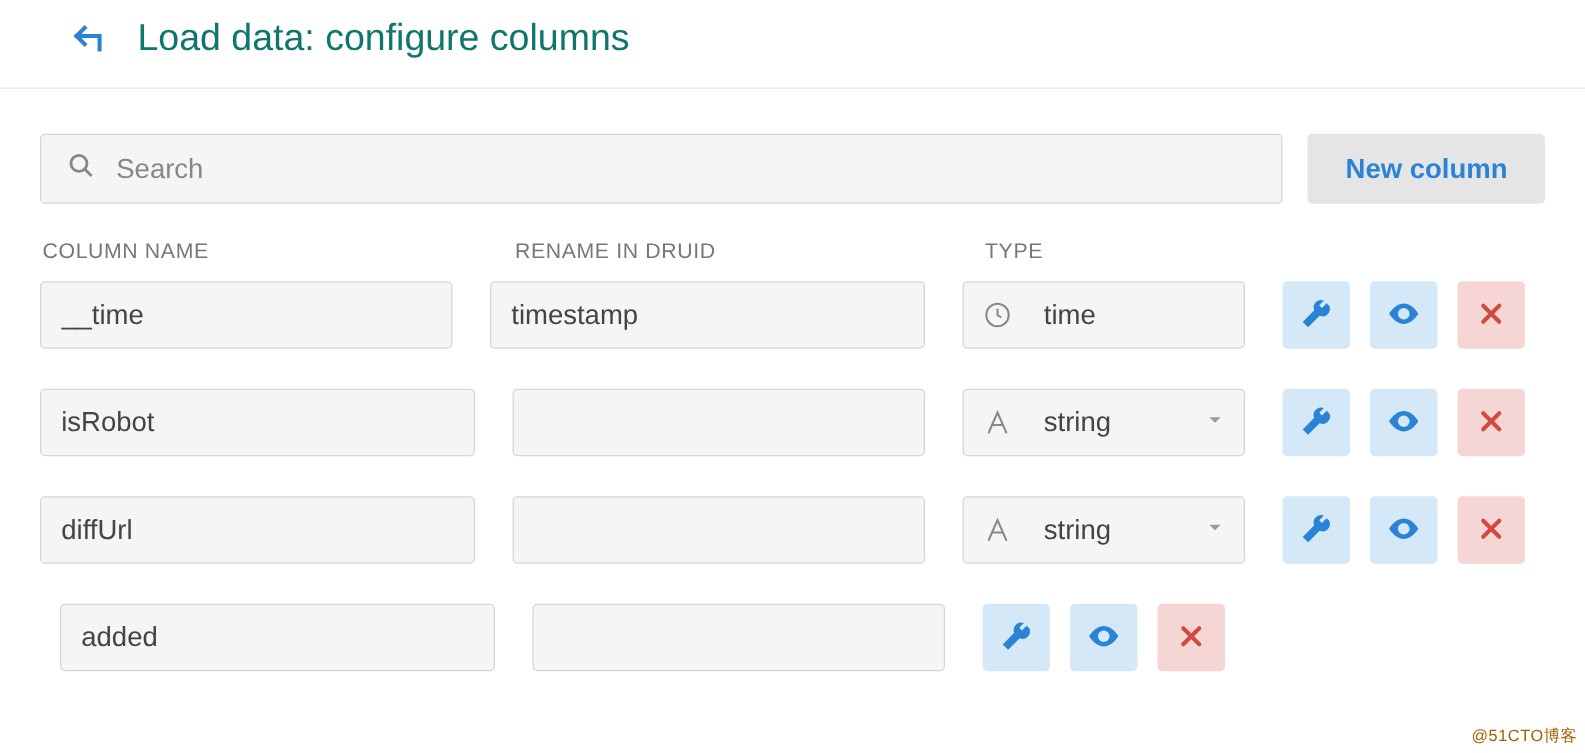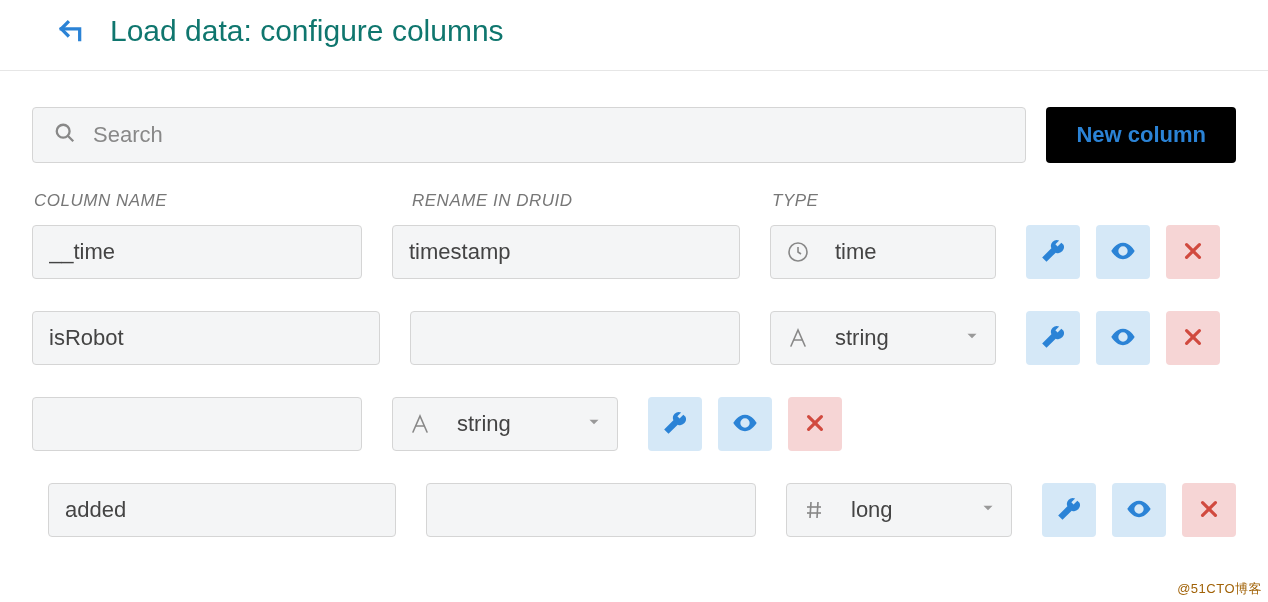--- a/index.html
+++ b/index.html
@@ -55,41 +55,40 @@
     left: 22px;
     top: 50%;
     transform: translateY(-50%);
     color: #888;
   }
   .btn-primary-light {
     height: 56px;
     padding: 0 30px;
     border: none;
     border-radius: 4px;
-    background: #000000;
+    background: #e5e5e5;
     color: #2b83d6;
     font-size: 22px;
     font-weight: 600;
     cursor: pointer;
   }
   .col-headers {
     display: flex;
     gap: 30px;
     margin-bottom: 14px;
     padding: 0 2px;
-    font-style: italic;
   }
   .col-headers div {
     font-size: 17px;
     color: #777;
     letter-spacing: 0.5px;
   }
   .hdr-name   { width: 348px; }
   .hdr-rename { width: 330px; }
-  .hdr-type   { width: 226px; }
+  .hdr-type   { width: 226px; margin-left: 16px; }
   .row {
     display: flex;
     gap: 30px;
     align-items: center;
     margin-bottom: 32px;
   }
   .row:last-child { margin-bottom: 8px; margin-left: 16px; }
   .cell-input {
     height: 54px;
     border: 1px solid #d5d5d5;
@@ -243,20 +242,21 @@
       </button>
       <button class="icon-btn red">
         <span><svg width="22" height="22" viewBox="0 0 24 24" fill="none" stroke="currentColor" stroke-width="3.5" stroke-linecap="round">
                 <line x1="5" y1="5" x2="19" y2="19"></line>
                 <line x1="19" y1="5" x2="5" y2="19"></line>
               </svg></span>
       </button>
     </div>
   </div>
       <div class="row">
+    <input class="cell-input cell-name" type="text" value="diffUrl" style="">
     <input class="cell-input cell-rename" type="text" value="" style="">
     <div class="cell-type">
       <span class="type-icon-slot">
             <svg width="24" height="24" viewBox="0 0 24 24" fill="none" stroke="currentColor" stroke-width="1.6" stroke-linecap="round">
               <path d="M5 20 L12 4 L19 20"></path>
               <path d="M7.8 14 L16.2 14"></path>
             </svg>
           </span>
       <span class="type-label">string</span>
       <span class="type-caret"><svg width="18" height="18" viewBox="0 0 24 24" fill="currentColor">
@@ -278,34 +278,20 @@
         <span><svg width="22" height="22" viewBox="0 0 24 24" fill="none" stroke="currentColor" stroke-width="3.5" stroke-linecap="round">
                 <line x1="5" y1="5" x2="19" y2="19"></line>
                 <line x1="19" y1="5" x2="5" y2="19"></line>
               </svg></span>
       </button>
     </div>
   </div>
       <div class="row">
     <input class="cell-input cell-name" type="text" value="added" style="">
     <input class="cell-input cell-rename" type="text" value="" style="">
-    <div class="cell-type">
-      <span class="type-icon-slot">
-            <svg width="24" height="24" viewBox="0 0 24 24" fill="none" stroke="currentColor" stroke-width="1.6">
-              <line x1="5" y1="9" x2="19" y2="9"></line>
-              <line x1="5" y1="15" x2="19" y2="15"></line>
-              <line x1="9" y1="4" x2="8" y2="20"></line>
-              <line x1="16" y1="4" x2="15" y2="20"></line>
-            </svg>
-          </span>
-      <span class="type-label">long</span>
-      <span class="type-caret"><svg width="18" height="18" viewBox="0 0 24 24" fill="currentColor">
-              <path d="M6 9l6 6 6-6z"></path>
-            </svg></span>
-    </div>
     <div class="actions">
       <button class="icon-btn blue">
         <span><svg width="26" height="26" viewBox="0 0 24 24" fill="currentColor">
                 <path d="M21.7 6.3a5.5 5.5 0 0 1-7.2 7.2L6 22l-4-4 8.5-8.5a5.5 5.5 0 0 1 7.2-7.2l-3.5 3.5 2 2 3.5-3.5z"></path>
               </svg></span>
       </button>
       <button class="icon-btn blue">
         <span><svg width="28" height="28" viewBox="0 0 24 24" fill="currentColor">
                 <path d="M12 5C6 5 2 12 2 12s4 7 10 7 10-7 10-7-4-7-10-7zm0 11a4 4 0 1 1 0-8 4 4 0 0 1 0 8z"></path>
               </svg></span>

